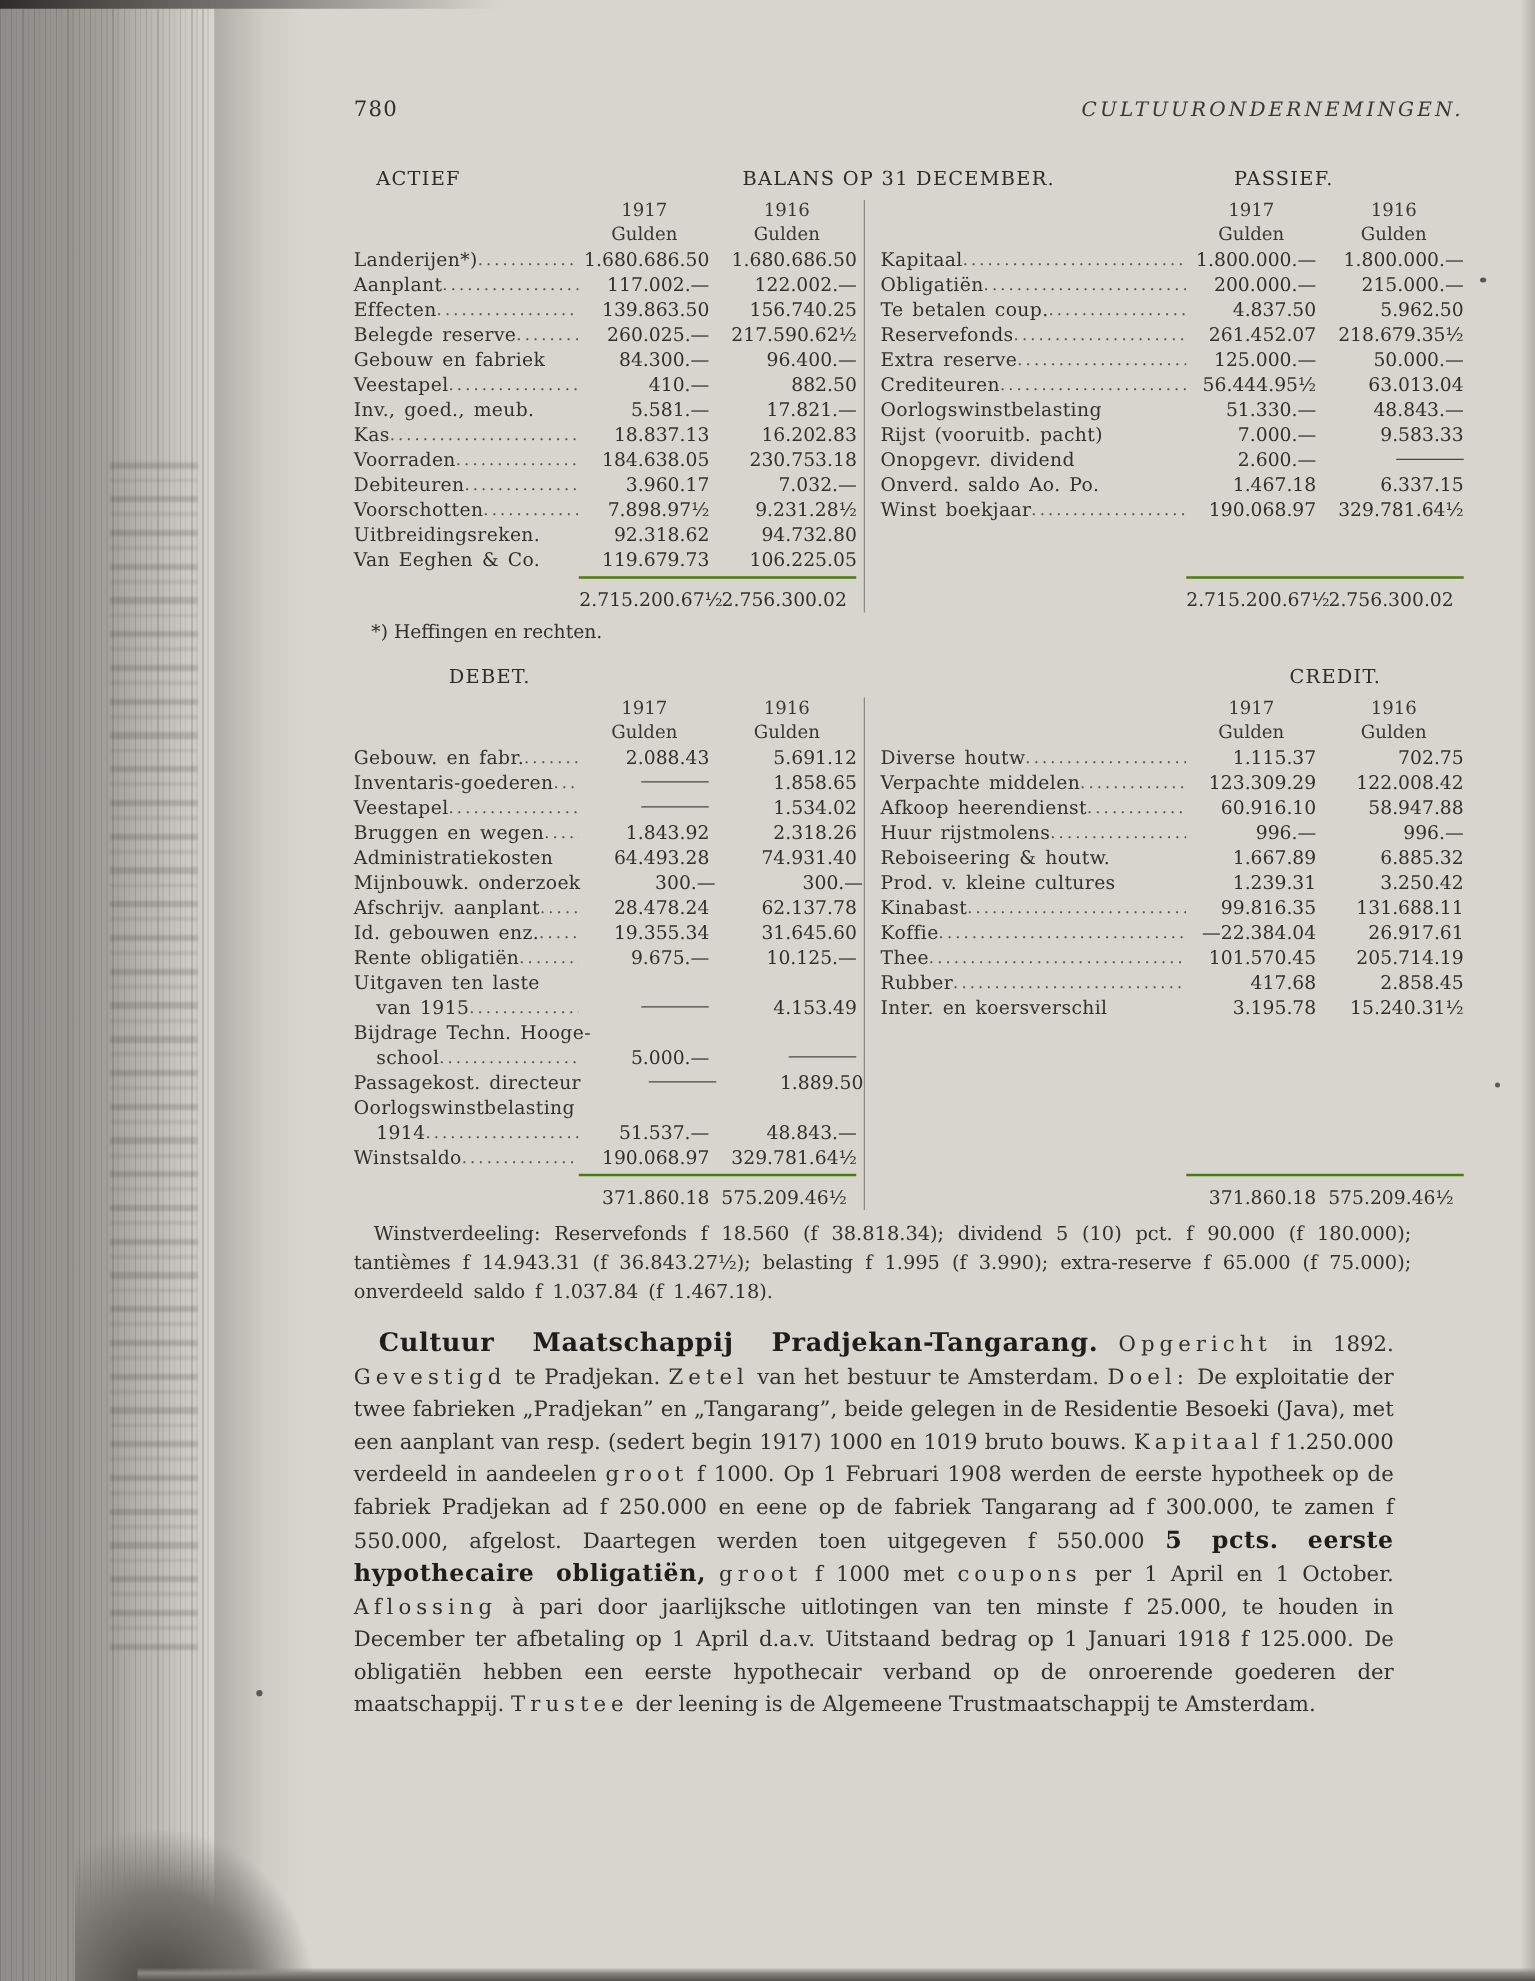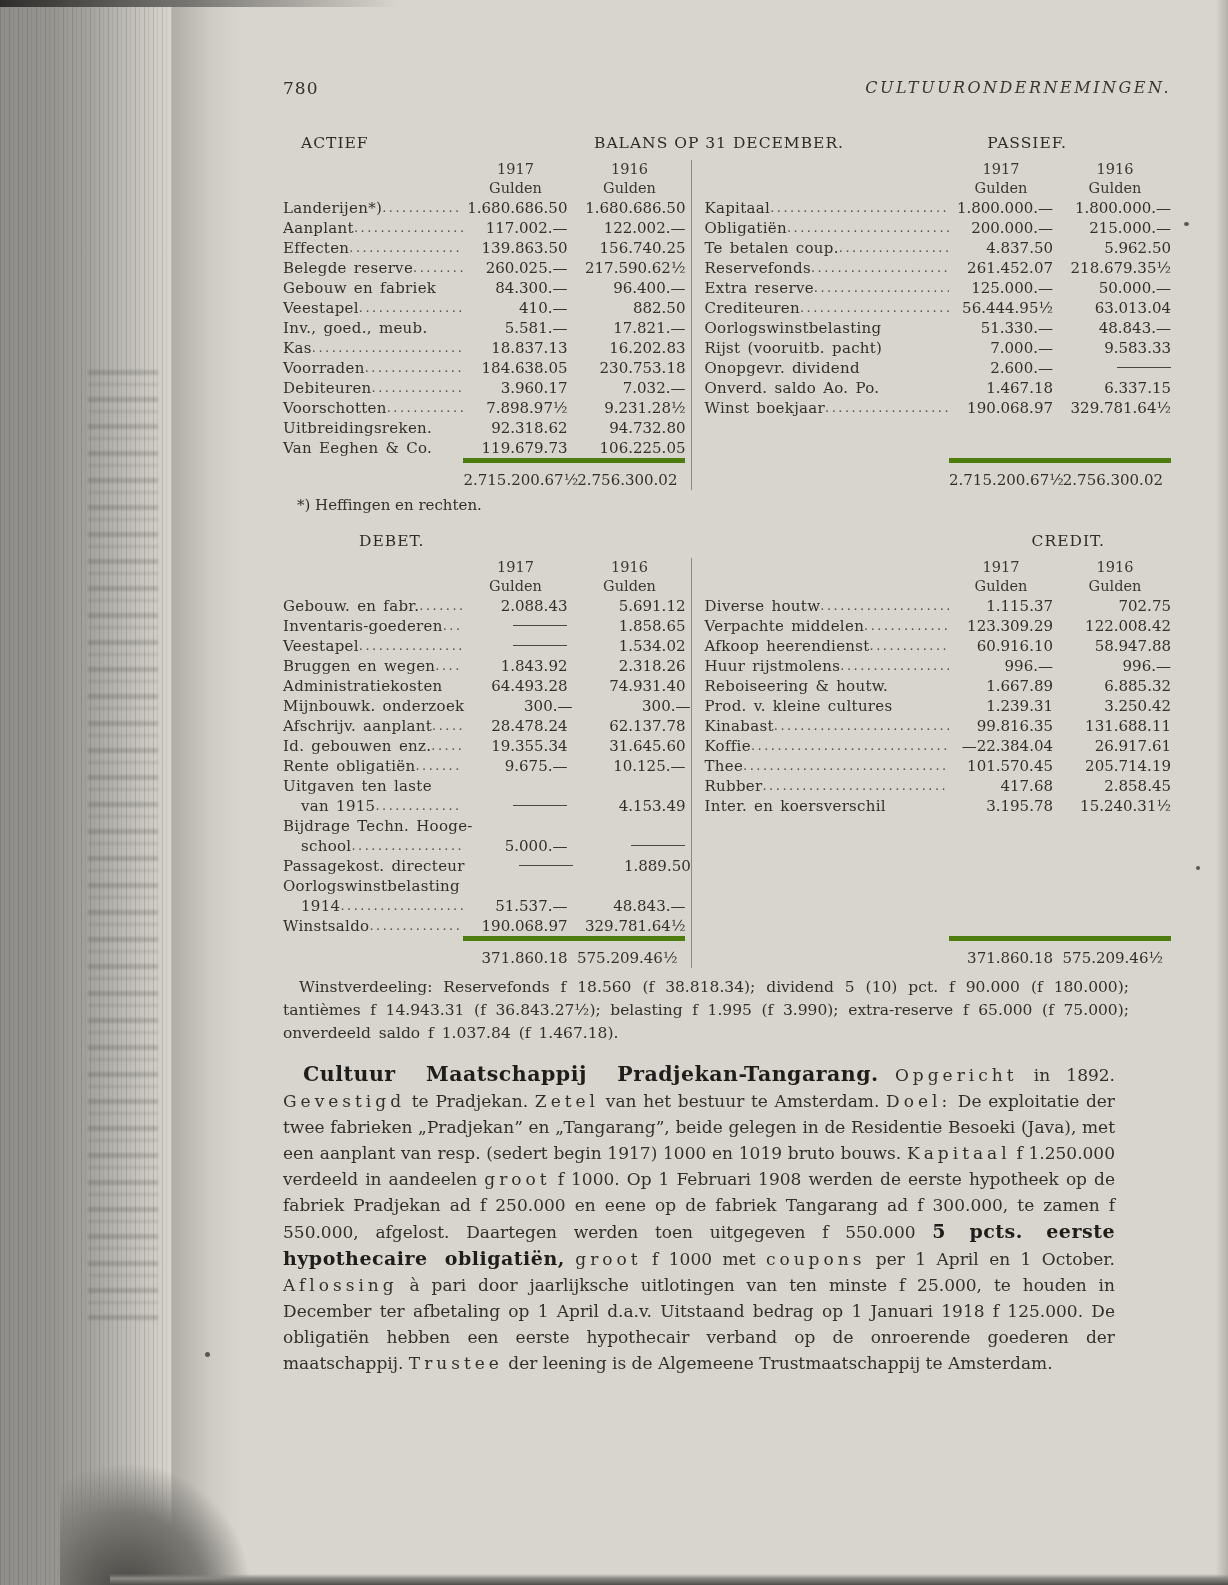--- a/index.html
+++ b/index.html
@@ -65,21 +65,21 @@
   .trow.indent .lbl{padding-left:18px;}
   .leader{flex:1;overflow:hidden;white-space:nowrap;min-width:4px;}
   .leader::after{content:"......................................................";
     letter-spacing:2.5px;font-size:13px;color:#55534e;position:relative;top:-1px;}
   .leader.nodots::after{content:"";}
   .num{width:104px;text-align:right;flex-shrink:0;}
   .num + .num{width:112px;margin-left:6px;}
   .ch{text-align:center;color:#3a3733;}
   .dashline{display:inline-block;width:54px;border-top:1.5px solid #4a4843;vertical-align:middle;margin-bottom:4px;}
   .totwrap{margin-left:auto;margin-top:auto;display:flex;width:222px;
-    border-top:5px solid #4d7c0f;padding-top:7px;height:20px;line-height:20px;font-size:15px;}
+    border-top:2px solid #4d7c0f;padding-top:7px;height:20px;line-height:20px;font-size:15px;}
   .totwrap .num{width:104px;}
   .footnote{margin-top:6px;padding-left:14px;font-size:15px;}
 
   .winst{margin:8px 0 0 0;width:846px;font-size:15.5px;line-height:23px;
     text-align:justify;text-indent:16px;word-spacing:3px;}
   .article{margin:16px 0 0 0;width:832px;font-size:17px;line-height:26px;
     text-align:justify;text-indent:20px;}
   .seg-title{font-weight:bold;font-size:20.5px;letter-spacing:.5px;word-spacing:12px;color:#1f1d1a;}
   .seg-sperr{letter-spacing:4px;}
   .seg-bold{font-weight:bold;font-size:19px;letter-spacing:.5px;word-spacing:5px;color:#1f1d1a;}

